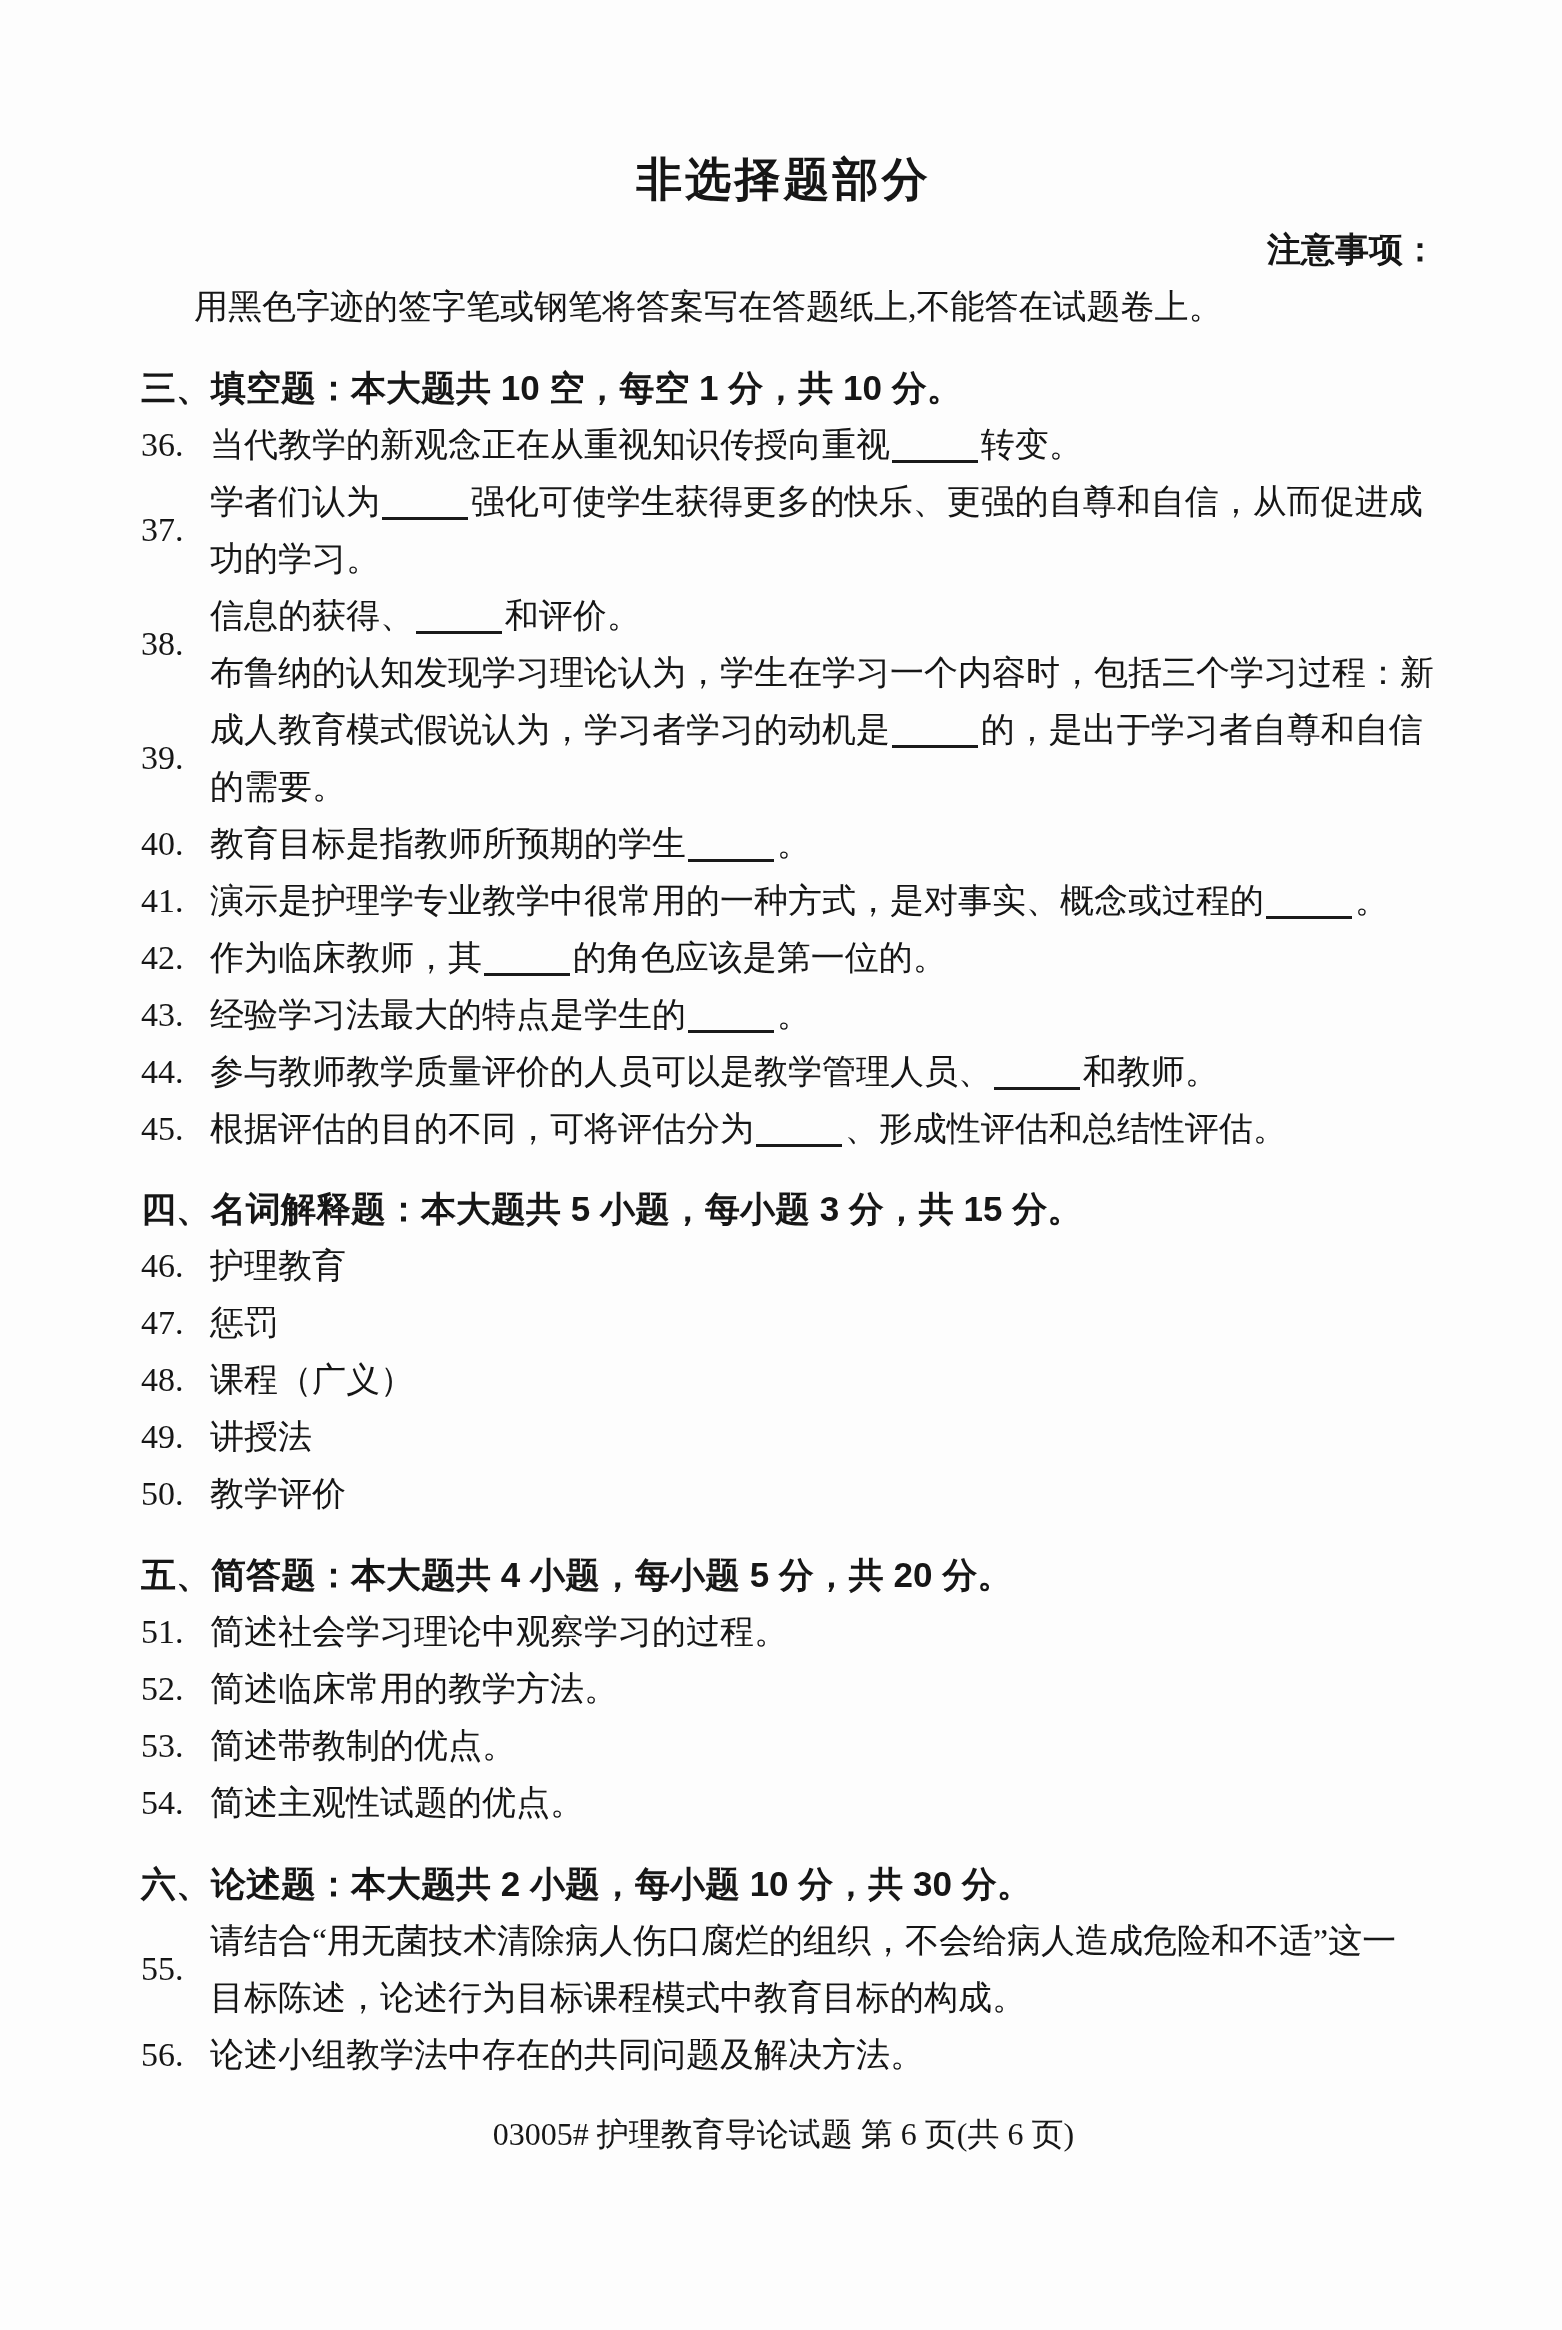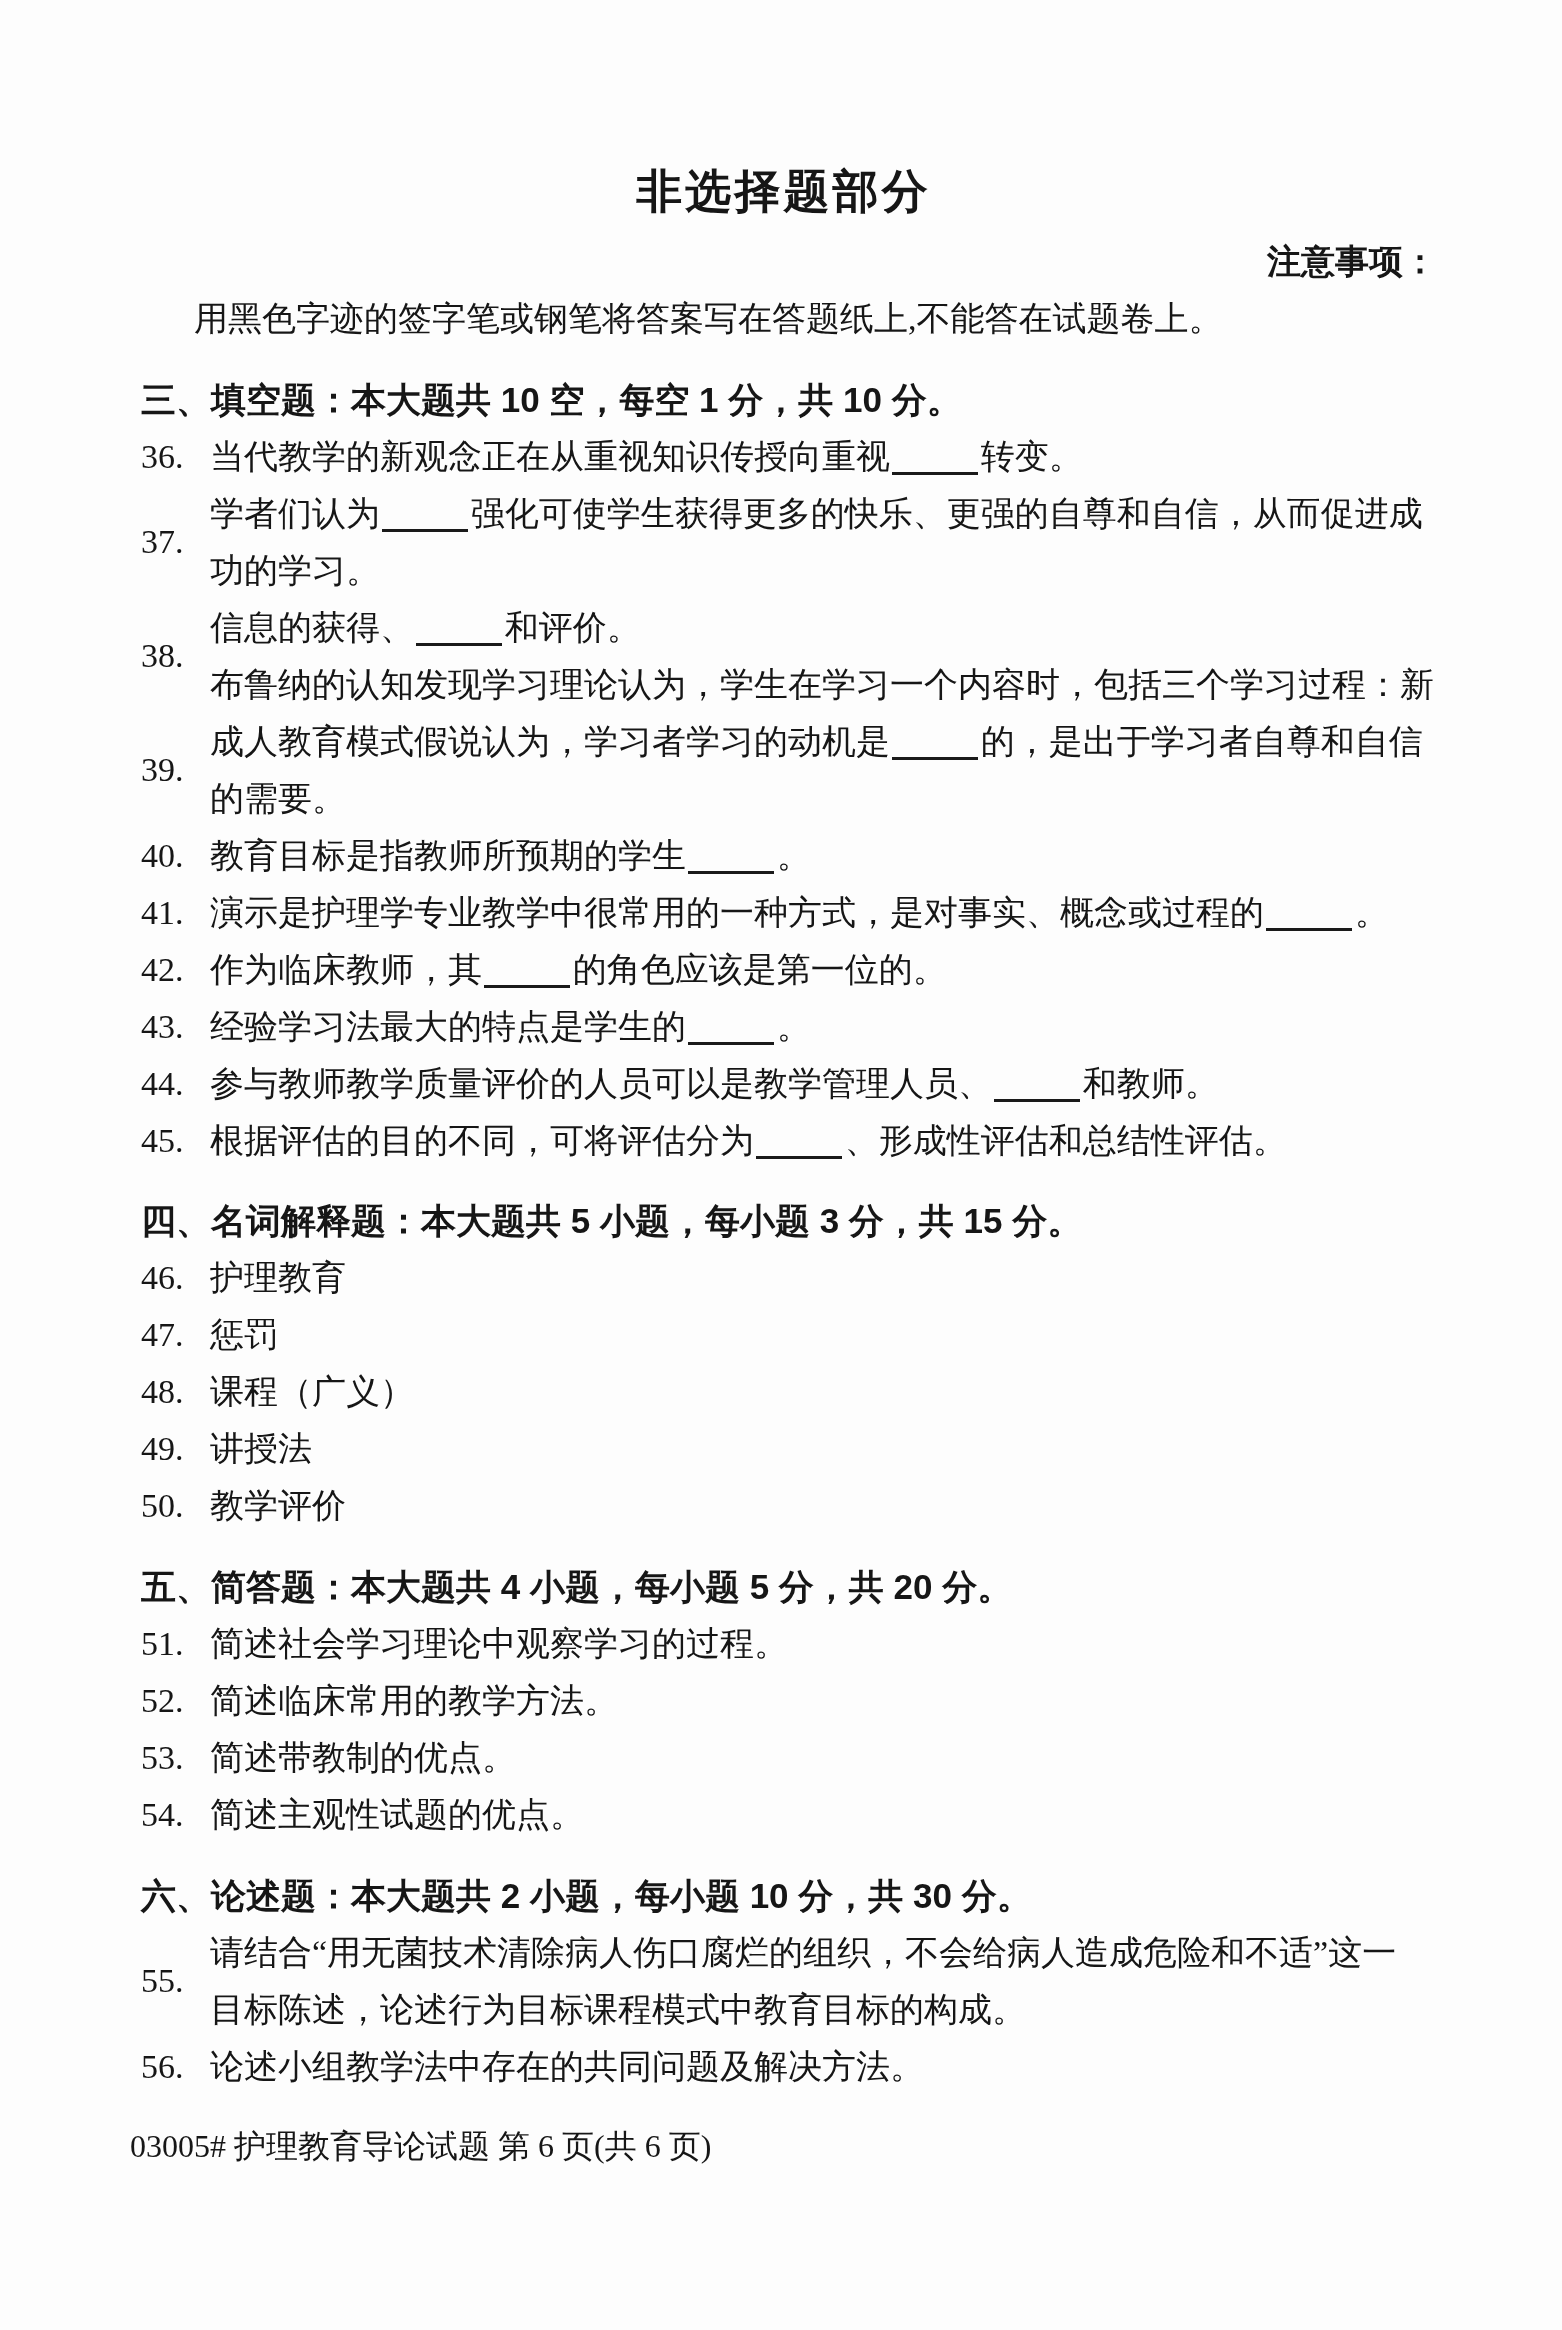--- a/index.html
+++ b/index.html
@@ -13,21 +13,21 @@
     height: 2330px;
     margin: 0 auto;
     background: #fdfdfd;
     color: #161616;
     font-family: "Liberation Serif", "DejaVu Serif", serif;
     overflow: hidden;
     box-sizing: border-box;
     padding: 0 126px 0 130px;
   }
   .doc-title {
-    margin: 16px;
+    margin: 4px;
     padding-top: 151px;
     text-align: center;
     font-family: "Liberation Sans", "DejaVu Sans", sans-serif;
     font-weight: 700;
     font-size: 46px;
     line-height: 49px;
     letter-spacing: 3.1px;
     white-space: nowrap;
   }
   .notes-block {
@@ -82,20 +82,21 @@
   .blank {
     display: inline-block;
     width: 86px;
     height: 23.6px;
     margin: 0 2.4px;
     border-bottom: 3.9px solid #1a1a1a;
     vertical-align: -7px;
   }
   .page-footer {
     margin-top: 31px;
+    text-align: center;
     font-size: 32px;
     line-height: 41px;
     white-space: nowrap;
   }
 </style>
 </head>
 <body>
 
 <div class="page">
 

